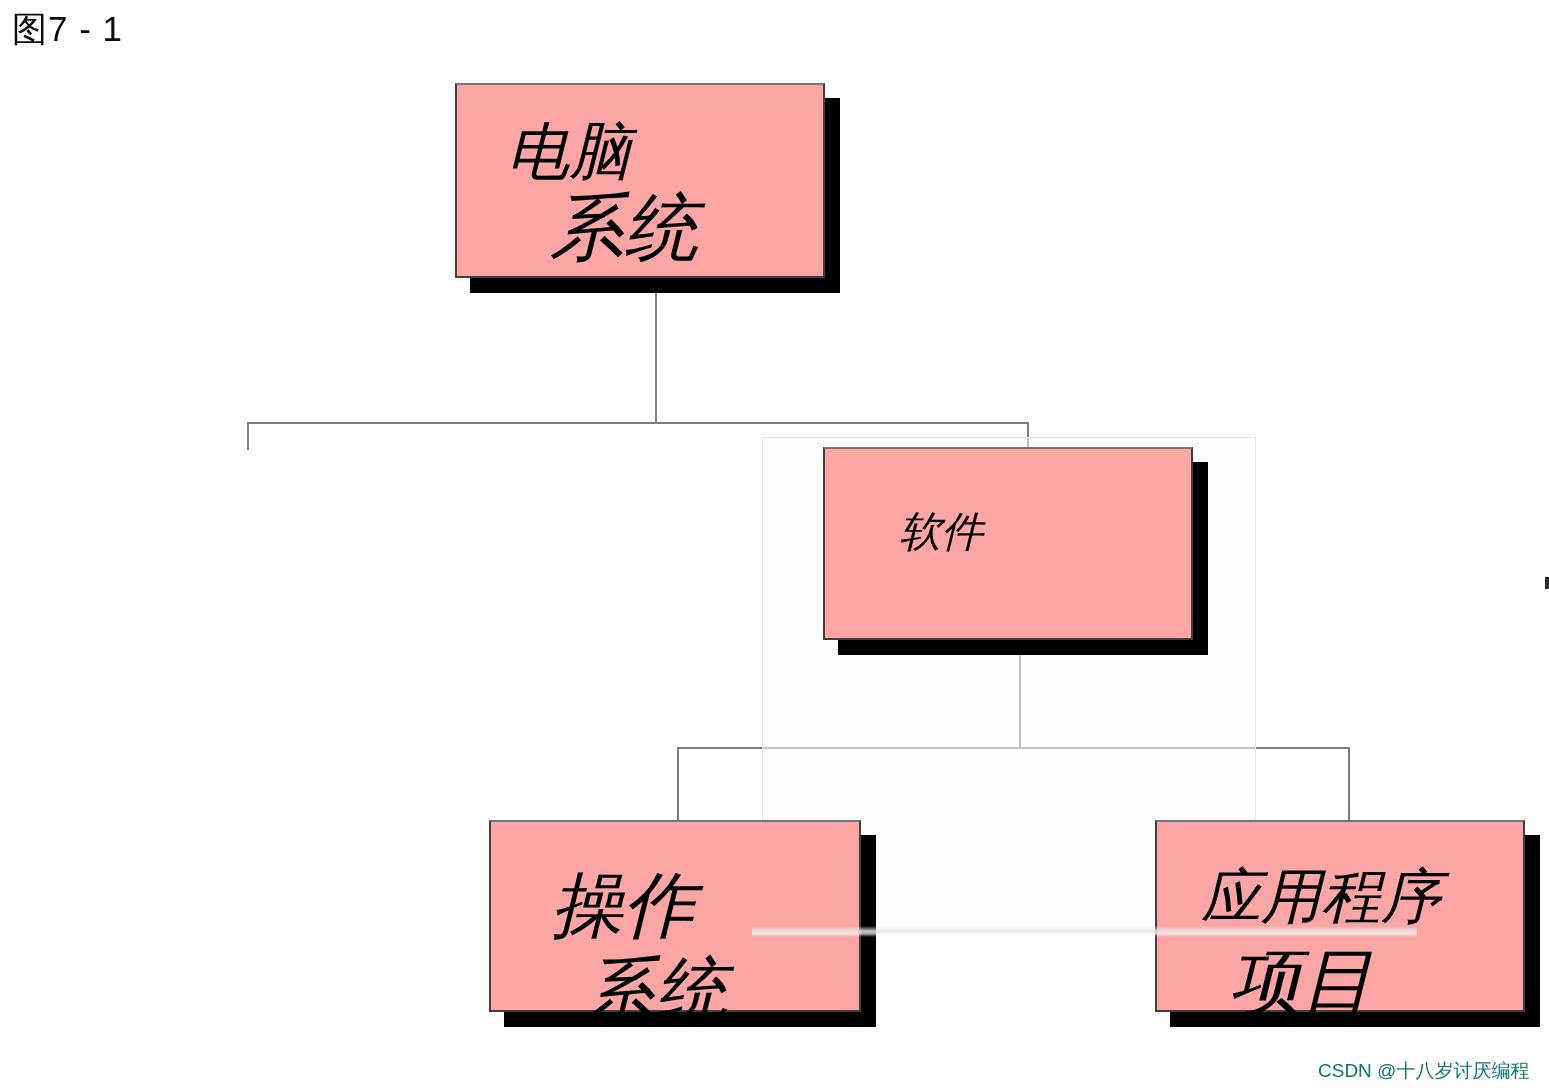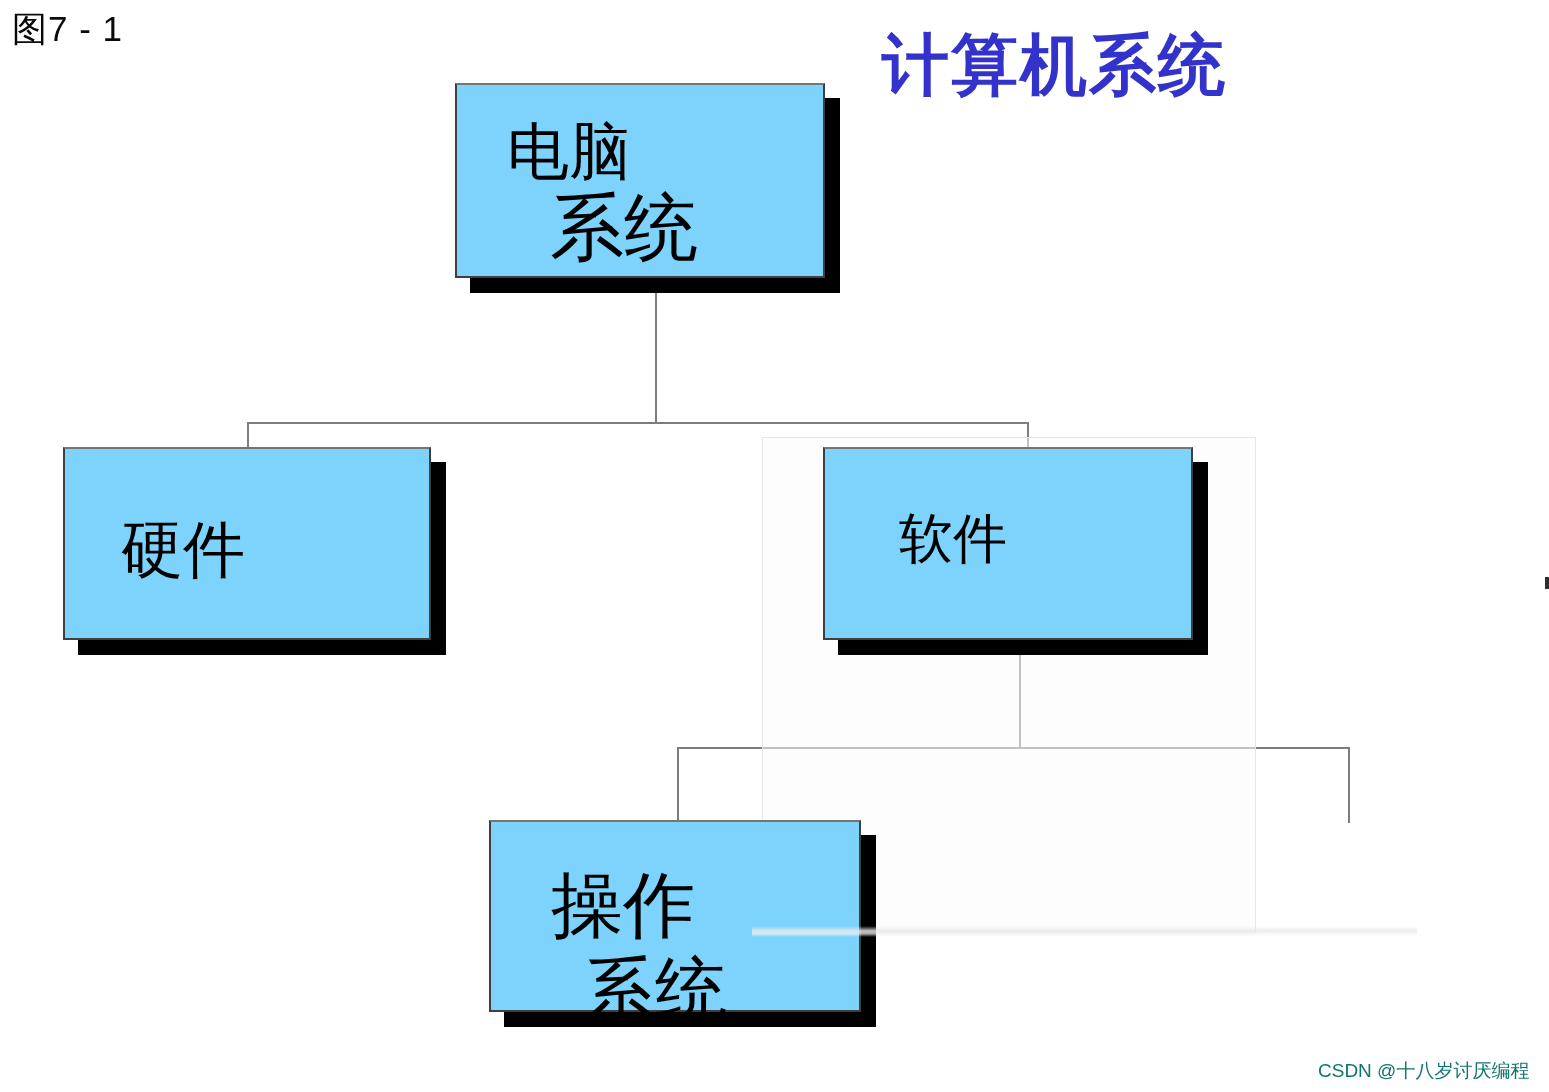--- a/index.html
+++ b/index.html
@@ -16,29 +16,29 @@
     color:#3333cc;letter-spacing:2px;white-space:nowrap;
   }
   .line{position:absolute;background:#7d7d7d;z-index:1;}
   .line.v{width:2px;}
   .line.h{height:2px;}
   .faint-rect{
     position:absolute;left:762px;top:437px;width:492px;height:494px;
     border:1px solid #e6e6e6;background:rgba(252,252,252,0.55);z-index:2;
   }
   .node{
-    position:absolute;background:#7dd3fc;
+    position:absolute;background:#fca5a5;
     border:2px solid #3f3f3f;border-top-color:#757575;
-    box-shadow:15px 15px 0 0 #000000;z-index:3;
+    box-shadow:15px 15px 0 0 #000000;z-index:3;font-style:italic;
   }
   .node .tline{white-space:nowrap;line-height:1.04;color:#000;}
   .root-l1{font-size:62px;margin:35px 0 0 50px;}
   .root-l2{font-size:74px;margin:6px 0 0 93px;}
   .hw-l1{font-size:62px;margin:69px 0 0 56px;}
-  .sw-l1{font-size:54px;margin:61px 0 0 74px;}
+  .sw-l1{font-size:42px;margin:61px 0 0 74px;}
   .os-l1{font-size:72px;margin:46px 0 0 60px;}
   .os-l2{font-size:72px;margin:10px 0 0 92px;}
   .app-l1{font-size:60px;margin:44px 0 0 44px;}
   .app-l2{font-size:72px;margin:16px 0 0 72px;}
   .band{
     position:absolute;left:752px;top:926px;width:665px;height:11px;z-index:5;
     background:linear-gradient(to bottom, rgba(255,255,255,0) 0%,
       rgba(232,232,232,0.85) 45%, rgba(243,243,243,0.7) 70%,
       rgba(255,255,255,0) 100%);
   }
@@ -50,52 +50,52 @@
     position:absolute;left:1318px;top:1058px;font-size:19px;color:#0f766e;
     white-space:nowrap;z-index:5;
   }
 </style>
 </head>
 <body>
 
 <div class="canvas">
 
   <div class="fig-label">图7 - 1</div>
-  <div class="title">计算机系统</div>
 
   <div class="line v" style="left:655px;top:276px;height:148px;"></div>
   <div class="line h" style="left:248px;top:422px;width:781px;"></div>
   <div class="line v" style="left:247px;top:422px;height:28px;"></div>
   <div class="line v" style="left:1027px;top:422px;height:28px;"></div>
 
   <div class="line v" style="left:1019px;top:642px;height:107px;"></div>
   <div class="line h" style="left:677px;top:747px;width:673px;"></div>
   <div class="line v" style="left:677px;top:747px;height:76px;"></div>
   <div class="line v" style="left:1348px;top:747px;height:76px;"></div>
 
   <div class="faint-rect"></div>
 
   <div class="node" style="left:455px;top:83px;width:366px;height:191px;">
     <div class="tline root-l1">电脑</div>
     <div class="tline root-l2">系统</div>
   </div>
 
-  <div class="node" style="left:63px;top:447px;width:364px;height:189px;">
-    <div class="tline hw-l1">硬件</div>
-  </div>
 
   <div class="node" style="left:823px;top:447px;width:366px;height:189px;">
     <div class="tline sw-l1">软件</div>
   </div>
 
   <div class="node" style="left:489px;top:820px;width:368px;height:188px;">
     <div class="tline os-l1">操作</div>
     <div class="tline os-l2">系统</div>
   </div>
 
+  <div class="node" style="left:1155px;top:820px;width:366px;height:188px;">
+    <div class="tline app-l1">应用程序</div>
+    <div class="tline app-l2">项目</div>
+  </div>
 
   <div class="band"></div>
 
   <div class="tick"></div>
 
   <div class="watermark">CSDN @十八岁讨厌编程</div>
 
 </div>
 
 </body></html>

